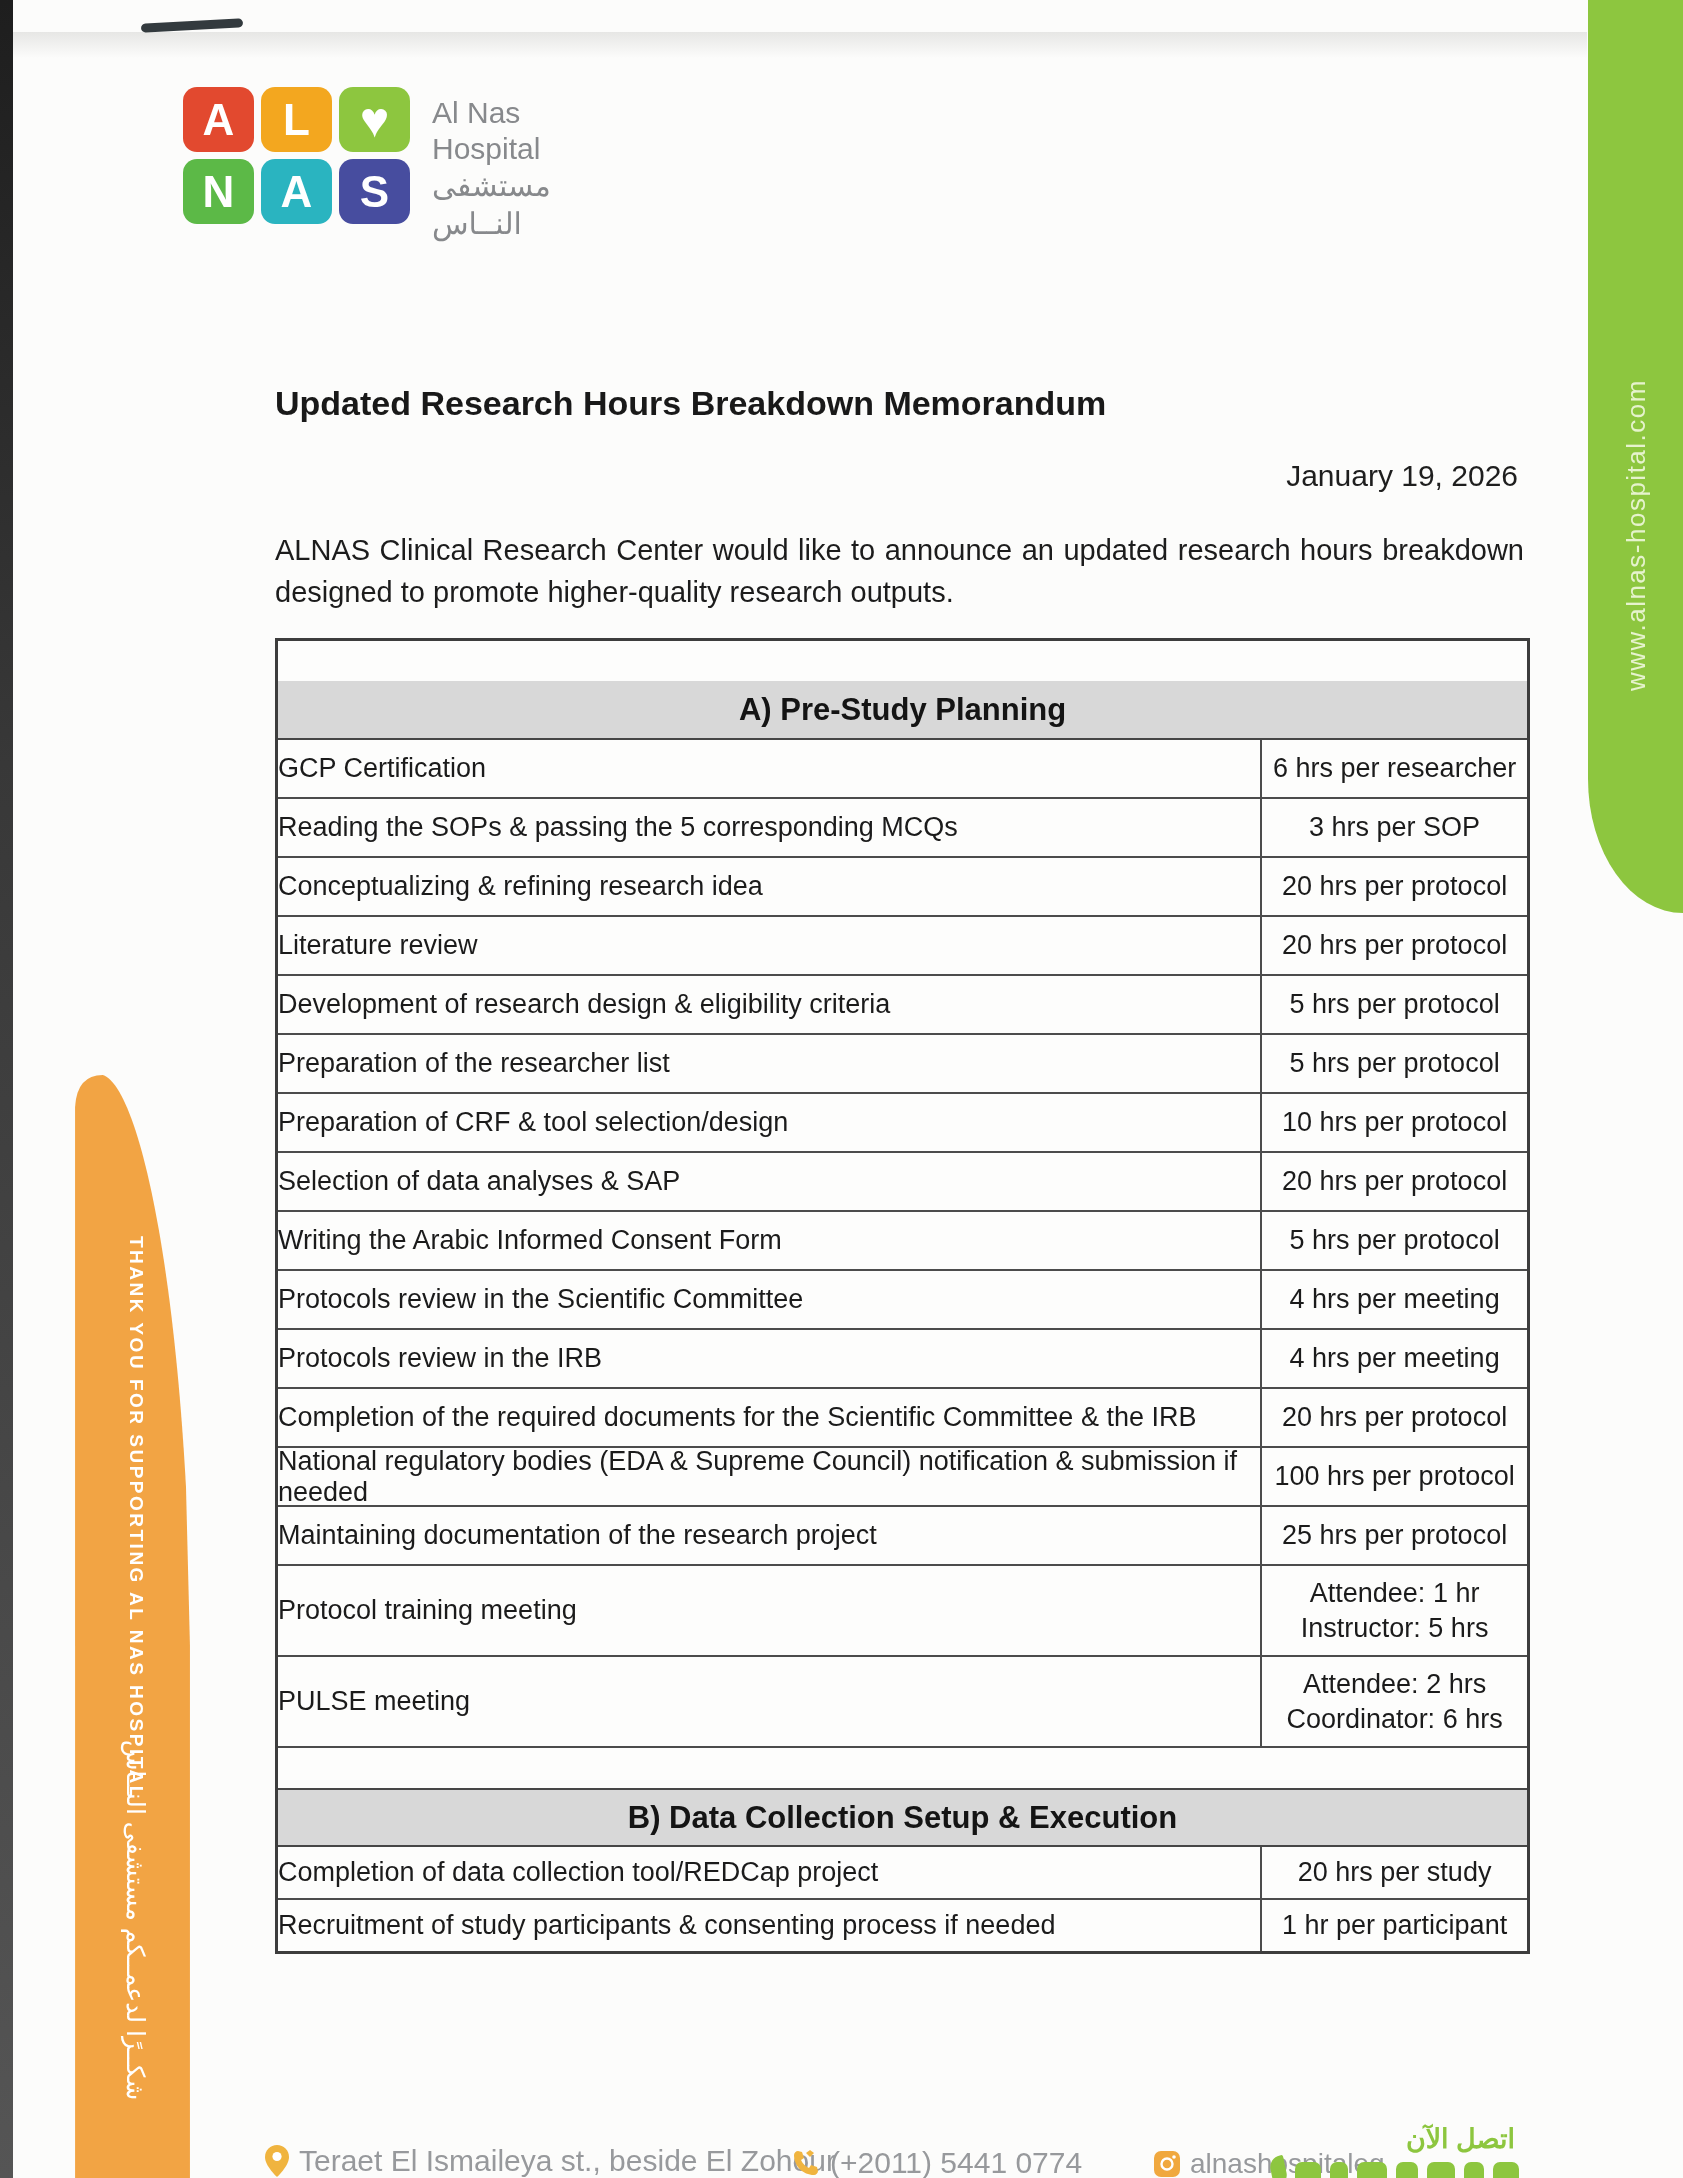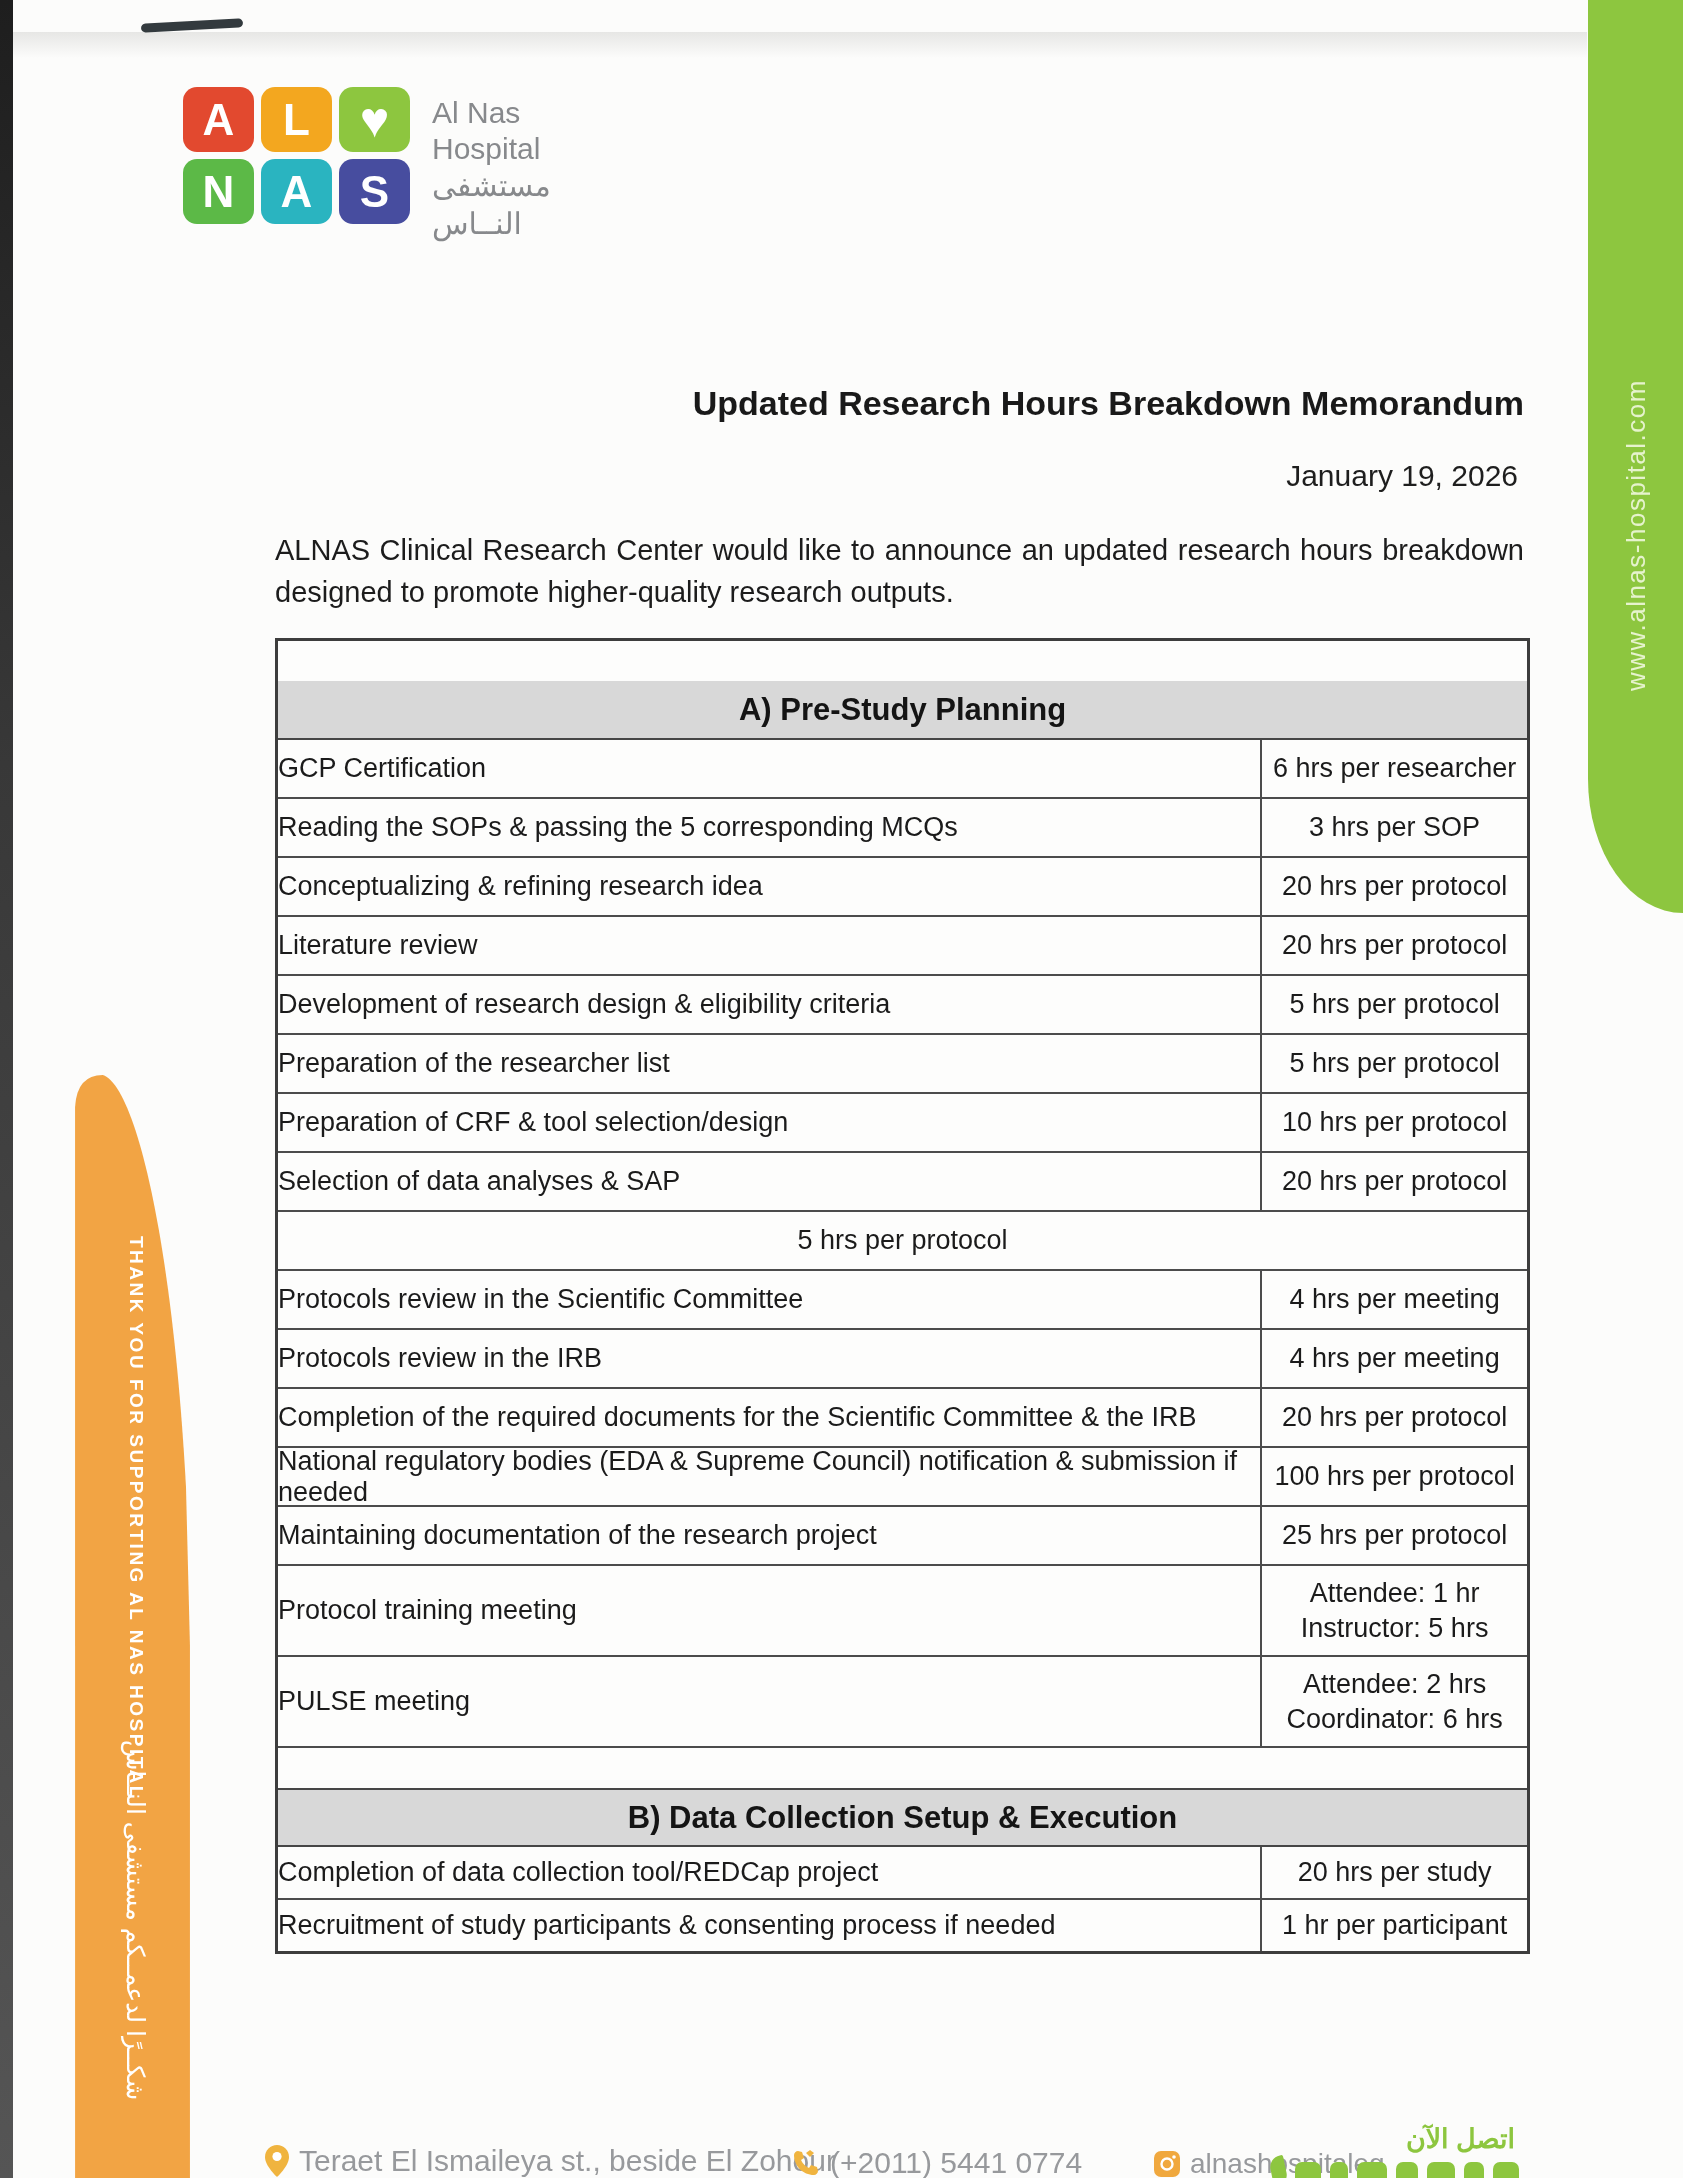--- a/index.html
+++ b/index.html
@@ -31,21 +31,21 @@
                        color:#e6f3cd;font-size:26px;letter-spacing:1.5px;}
 
   
   .ribbon-left{position:absolute;left:75px;top:1071px;width:117px;height:1107px;}
   .ribbon-left-text{position:absolute;left:125px;top:1236px;writing-mode:vertical-rl;
                     color:#fff;font-size:19px;font-weight:bold;letter-spacing:2.5px;}
   .ribbon-left-text-ar{position:absolute;left:121px;top:1740px;writing-mode:vertical-rl;direction:rtl;
                        color:#fff;font-size:25px;}
 
   
-  .title{position:absolute;left:275px;top:384px;width:1249px;margin:0;text-align:right;
+  .title{position:absolute;left:275px;top:384px;width:1249px;margin:0;text-align:left;
          font-size:34px;font-weight:bold;color:#191919;}
   .date{position:absolute;left:275px;top:459px;width:1243px;text-align:right;font-size:30px;color:#1e1e1e;}
   .intro{position:absolute;left:275px;top:529px;width:1249px;margin:0;font-size:29px;line-height:42px;
          text-align:justify;color:#1c1c1c;}
 
   
   .htable{position:absolute;left:275px;top:638px;width:1249px;border:3px solid #3d3d3d;background:#fdfdfc;}
   .sec-head{height:55px;display:flex;align-items:center;justify-content:center;background:#d8d8d8;
             font-weight:bold;font-size:31px;color:#141414;border-bottom:2px solid #464646;margin-top:40px;}
   .htable .sec-head:first-child{height:57px;}
@@ -133,20 +133,21 @@
       </div>
       <div class="trow">
         <div class="c-act">Preparation of CRF &amp; tool selection/design</div>
         <div class="c-hrs">10 hrs per protocol</div>
       </div>
       <div class="trow">
         <div class="c-act">Selection of data analyses &amp; SAP</div>
         <div class="c-hrs">20 hrs per protocol</div>
       </div>
       <div class="trow">
+        <div class="c-act">Writing the Arabic Informed Consent Form</div>
         <div class="c-hrs">5 hrs per protocol</div>
       </div>
       <div class="trow">
         <div class="c-act">Protocols review in the Scientific Committee</div>
         <div class="c-hrs">4 hrs per meeting</div>
       </div>
       <div class="trow">
         <div class="c-act">Protocols review in the IRB</div>
         <div class="c-hrs">4 hrs per meeting</div>
       </div>

